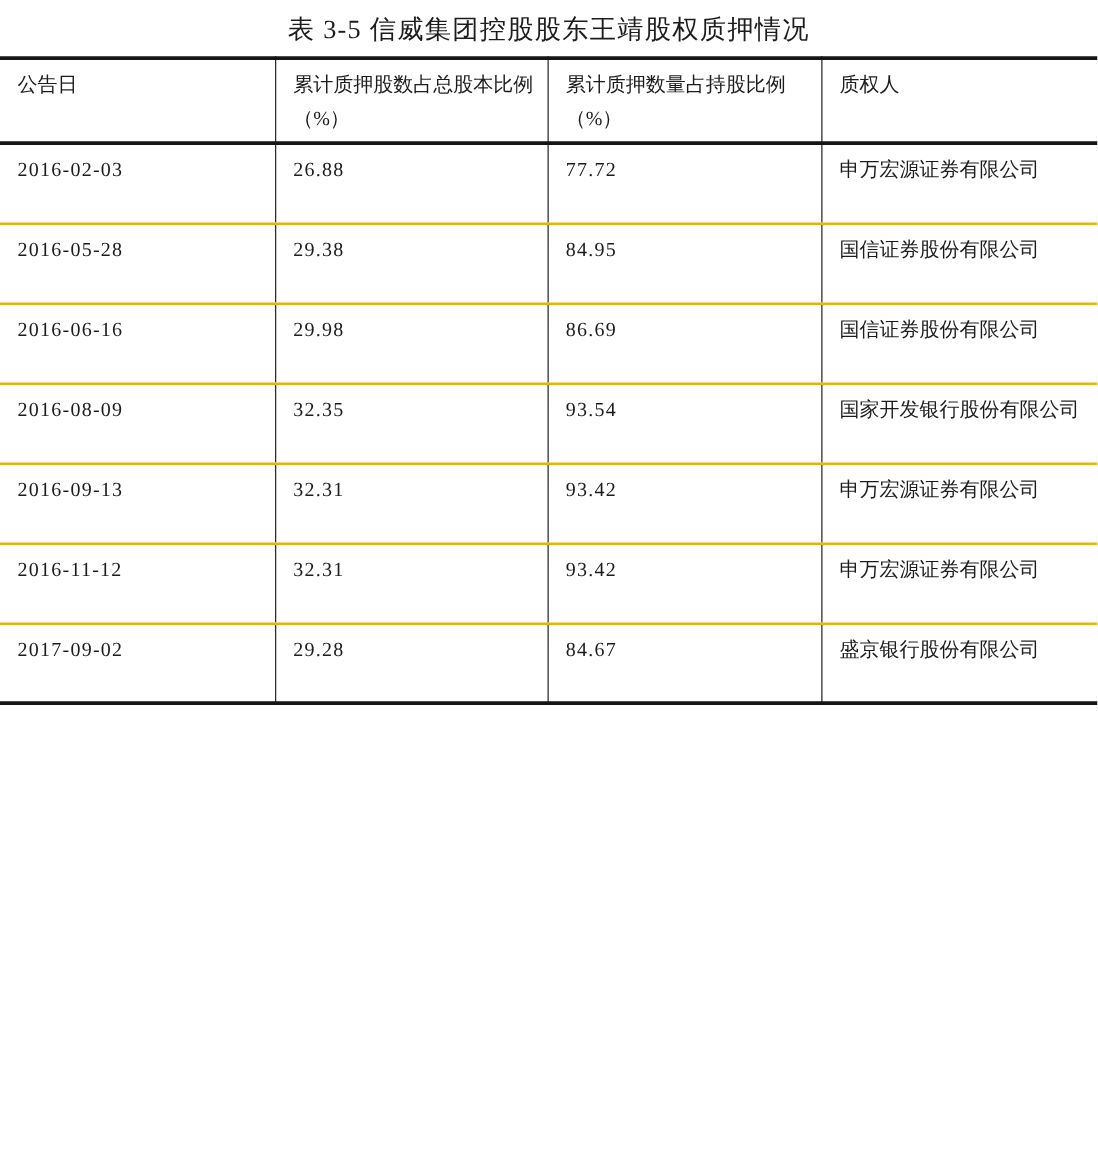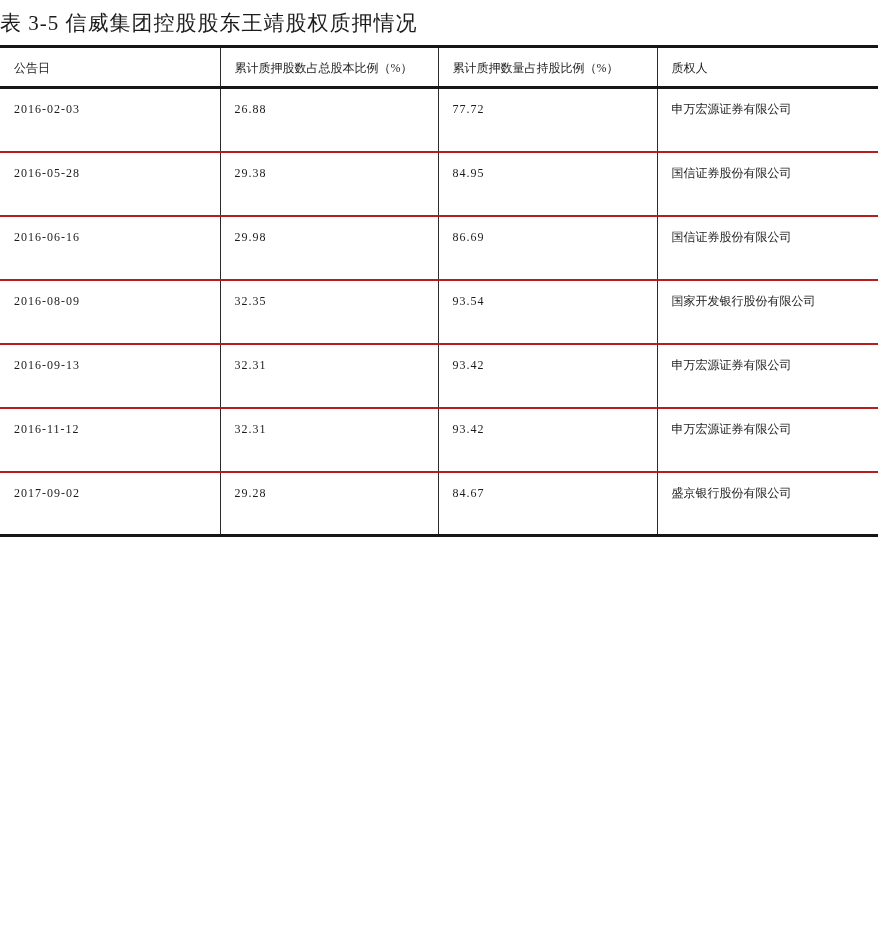--- a/index.html
+++ b/index.html
@@ -9,43 +9,43 @@
     color: #1c1c1c;
     font-family: "Liberation Serif", "DejaVu Serif", serif;
   }
   .page {
     width: 878px;
     min-height: 927px;
     background: #ffffff;
     box-sizing: border-box;
   }
   .doc-title {
-    text-align: left;
+    text-align: center;
     font-size: 21px;
     letter-spacing: 1px;
     padding: 9px 0 8px 0;
     white-space: nowrap;
   }
   table.pledge-table {
     width: 878px;
     border-collapse: collapse;
     table-layout: fixed;
     border-bottom: 3px solid #161616;
   }
   table.pledge-table thead tr {
     border-top: 3px solid #161616;
     border-bottom: 3px solid #161616;
   }
   table.pledge-table tbody tr {
-    border-top: 2px solid #b91c1c;
+    border-top: 2px solid #eab308;
     height: 64px;
   }
   table.pledge-table th,
   table.pledge-table td {
-    font-size: 12px;
+    font-size: 16px;
     font-weight: normal;
     text-align: left;
     vertical-align: top;
     line-height: 27px;
     padding: 7px 10px 4px 14px;
     overflow: hidden;
   }
   table.pledge-table th + th,
   table.pledge-table td + td {
     border-left: 1.5px solid #2b2b2b;

